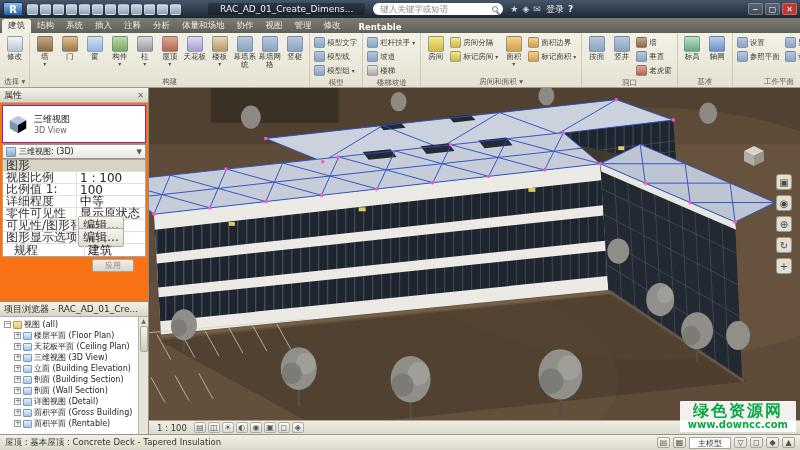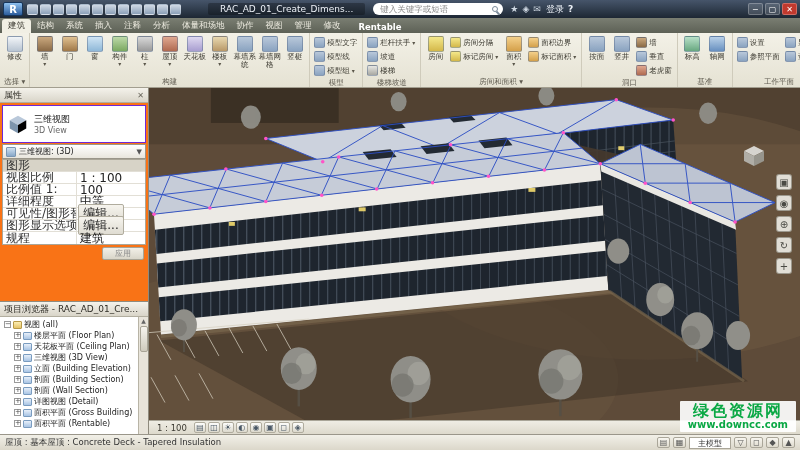--- a/index.html
+++ b/index.html
@@ -64,27 +64,27 @@
   .props{flex:0 0 213px;display:flex;flex-direction:column;overflow:hidden;}
   .preview{height:38px;background:#fff;border:1px solid #6d28d9;margin:2px 2px 1px;display:flex;align-items:center;gap:5px;padding:0 4px;flex:0 0 38px;}
   .pv-t1{font-size:9px;color:#222;}
   .pv-t2{font-size:8px;color:#666;}
   .typesel{height:15px;background:linear-gradient(#fff,#e9e6dd);border:1px solid #9a968a;margin:0 2px;display:flex;align-items:center;font-size:8px;padding:0 3px;gap:3px;color:#222;flex:0 0 15px;}
   .typesel .car{margin-left:auto;font-size:7px;color:#555;}
   .edittype{height:15px;display:flex;align-items:center;justify-content:flex-end;gap:3px;padding:0 4px;color:#3a382f;font-size:8px;flex:0 0 15px;}
   .et-ic{width:10px;height:10px;background:linear-gradient(#cfe0f0,#88a8c8);border:1px solid #7a96b2;border-radius:1px;}
   .grid{background:#fff;border:1px solid #aaa698;margin:0 2px;flex:0 0 auto;}
   .grow{display:flex;height:12px;border-bottom:1px solid #e2dfd6;align-items:center;font-size:12px;}
-  .grow:last-child{border-bottom:0;}
+  .grow:last-child{border-bottom:0;padding-left:8px;}
   .gl{width:74px;padding:0 3px;color:#333;border-right:1px solid #e2dfd6;overflow:hidden;white-space:nowrap;height:100%;display:flex;align-items:center;}
   .gv{flex:1;padding:0 3px;color:#222;overflow:hidden;white-space:nowrap;}
   .gv.btn{flex:0 0 46px;margin:1px 3px 1px 1px;border:1px solid #b0ac9e;background:linear-gradient(#f6f4ee,#dfdcd2);text-align:center;border-radius:2px;padding:0;}
   .grow.cat{background:#d7d3c7;color:#44423a;}
   .grow.cat .gl{border-right:0;width:auto;}
-  .applyrow{height:16px;display:flex;align-items:center;justify-content:flex-end;padding:0 4px;flex:0 0 16px;}
+  .applyrow{height:16px;display:flex;align-items:center;justify-content:flex-end;padding:0 14px;flex:0 0 16px;}
   .applybtn{border:1px solid #a8a496;background:linear-gradient(#f2f0e8,#d9d5c9);padding:0 12px;height:13px;line-height:12px;color:#888;border-radius:2px;font-size:8px;}
   .helprow{height:13px;display:flex;align-items:center;padding:0 4px;color:#2b54b8;border-top:1px solid #b2ae9f;background:#e3dfd4;font-size:8.5px;flex:0 0 13px;}
   .browser{flex:1;display:flex;flex-direction:column;border-top:1px solid #8f8b7e;overflow:hidden;position:relative;}
   .tree{flex:1;background:#fff;overflow:hidden;padding:2px 10px 0 2px;position:relative;}
   .titem{display:flex;align-items:center;height:11px;gap:2px;white-space:nowrap;}
   .exp{width:7px;height:7px;border:1px solid #9a9a9a;background:#fff;font-size:7px;line-height:5px;text-align:center;color:#444;flex:0 0 7px;}
   .tic{width:9px;height:8px;background:linear-gradient(#e8f0fa,#a8c4e4);border:1px solid #7a9cc0;flex:0 0 9px;border-radius:1px;}
   .titem[data-depth="0"] .tic{background:linear-gradient(#fdeeb2,#e4c46a);border-color:#b89a48;}
   .tlb{font-size:8px;color:#222;}
   .vsb{position:absolute;top:0;right:0;bottom:0;width:10px;background:#e8e4da;border-left:1px solid #b8b4a6;display:flex;flex-direction:column;align-items:center;font-size:6px;color:#666;}
@@ -403,20 +403,24 @@
             </div>
             <div class="grow" data-name="property-row">
               <span class="gl" data-name="property-label">比例值 1:</span>
               <span class="gv" data-name="property-value">100</span>
             </div>
             <div class="grow" data-name="property-row">
               <span class="gl" data-name="property-label">详细程度</span>
               <span class="gv" data-name="property-value">中等</span>
             </div>
             <div class="grow" data-name="property-row">
+              <span class="gl" data-name="property-label">零件可见性</span>
+              <span class="gv" data-name="property-value">显示原状态</span>
+            </div>
+            <div class="grow" data-name="property-row">
               <span class="gl" data-name="property-label">可见性/图形替换</span>
               <span class="gv btn" data-name="edit-button">编辑...</span>
             </div>
             <div class="grow" data-name="property-row">
               <span class="gl" data-name="property-label">图形显示选项</span>
               <span class="gv btn" data-name="edit-button">编辑...</span>
             </div>
             <div class="grow" data-name="property-row">
               <span class="gl" data-name="property-label">规程</span>
               <span class="gv" data-name="property-value">建筑</span>

